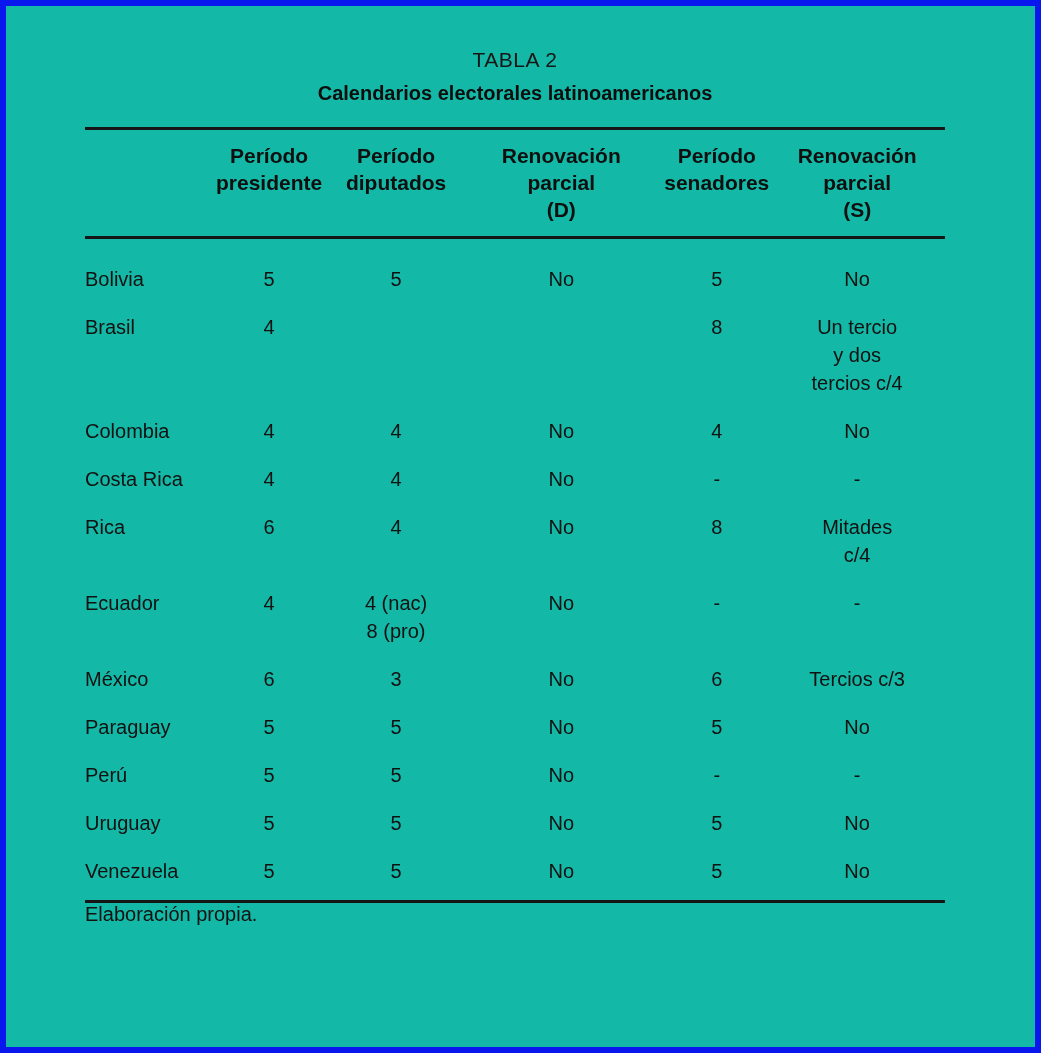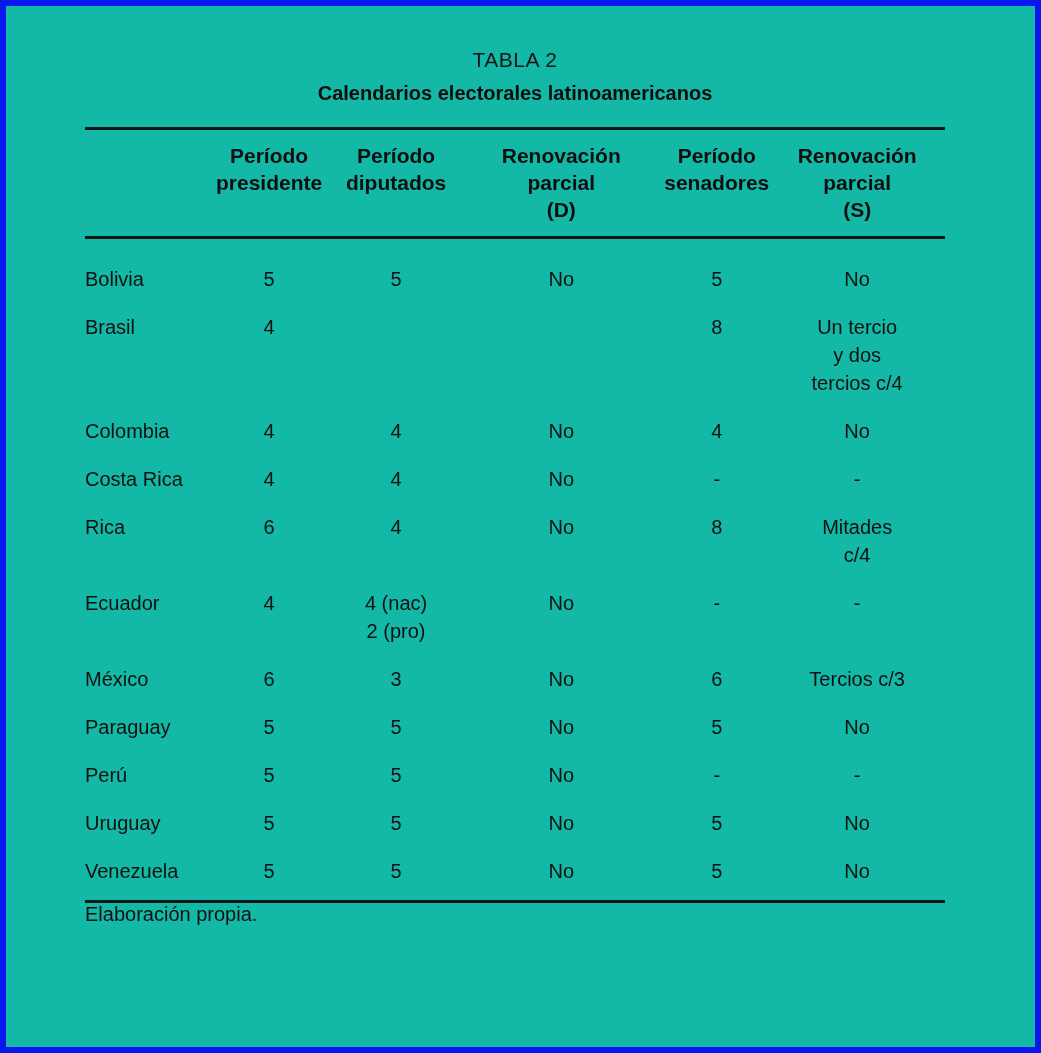--- a/index.html
+++ b/index.html
@@ -158,21 +158,21 @@
             <td>4</td>
             <td>No</td>
             <td>8</td>
             <td>Mitades
 c/4</td>
           </tr>
           <tr>
             <td class="country">Ecuador</td>
             <td>4</td>
             <td>4 (nac)
-2 (pro)</td>
+8 (pro)</td>
             <td>No</td>
             <td>-</td>
             <td>-</td>
           </tr>
           <tr>
             <td class="country">México</td>
             <td>6</td>
             <td>3</td>
             <td>No</td>
             <td>6</td>

